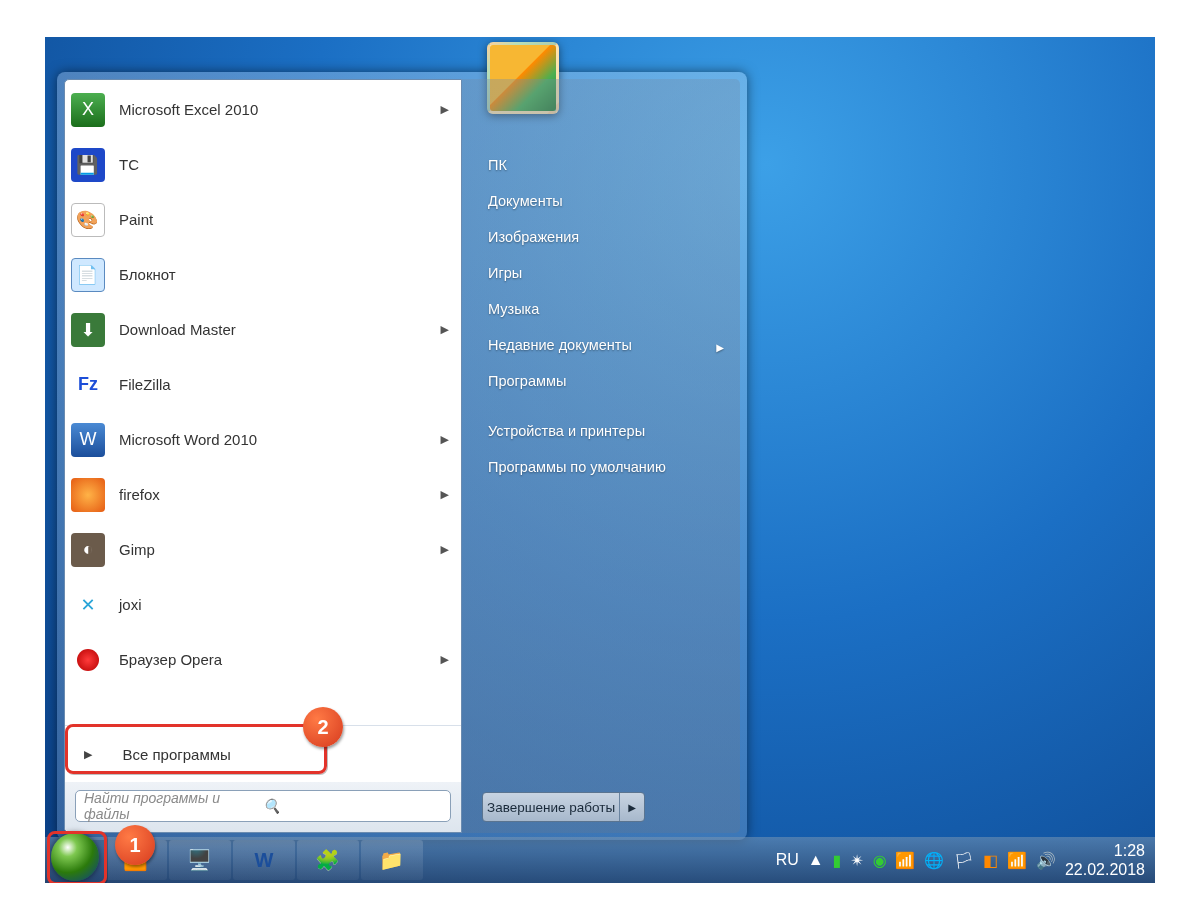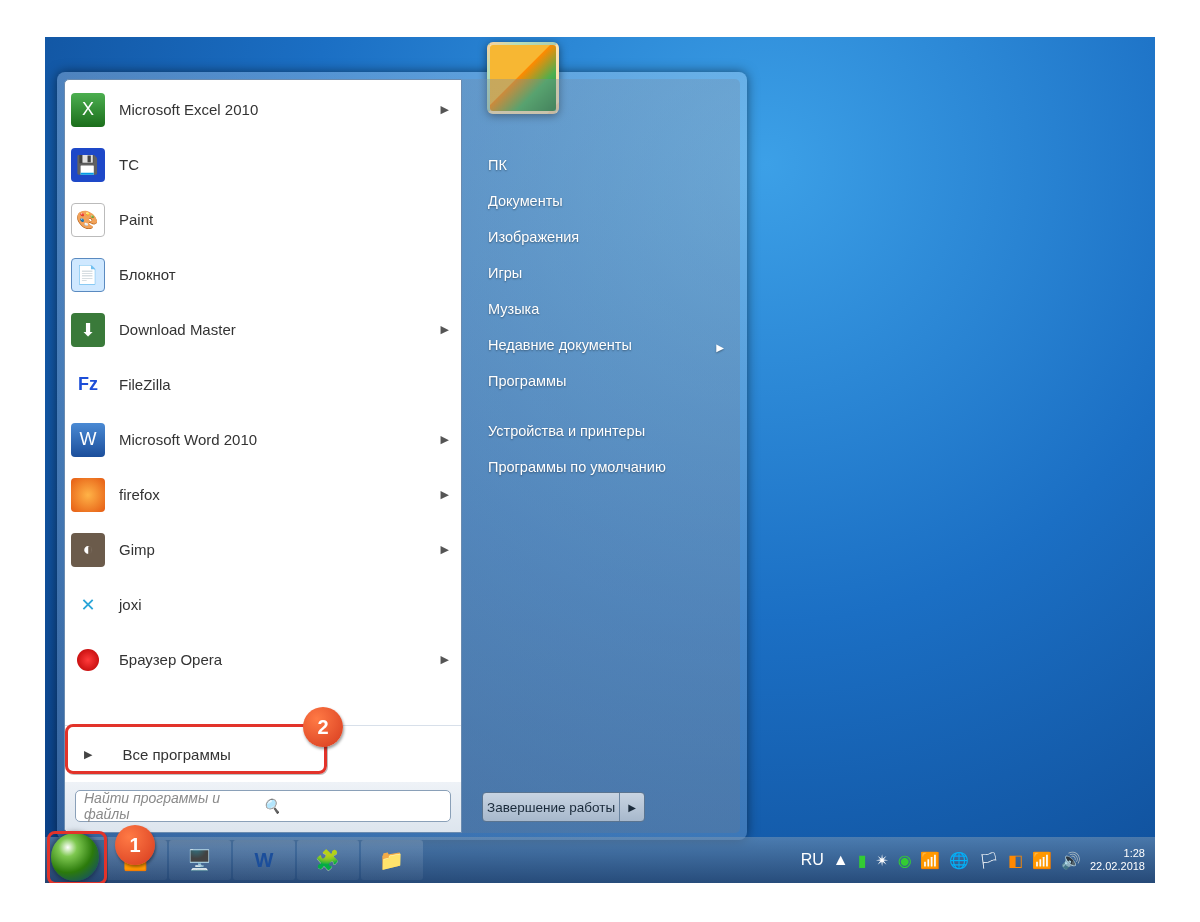--- a/index.html
+++ b/index.html
@@ -98,21 +98,21 @@
 .tb-item {
   width: 62px; height: 40px; margin-right: 2px; border-radius: 3px;
   background: linear-gradient(rgba(255,255,255,0.15),rgba(255,255,255,0.05));
   display: flex; align-items: center; justify-content: center; font-size: 20px;
 }
 .tray {
   margin-left: auto; display: flex; align-items: center; gap: 9px; padding-right: 10px;
   color: #fff; font-size: 12px;
 }
 .tray .ico { font-size: 16px; }
-.clock { text-align: right; line-height: 1.2; font-size: 11px; }
+.clock { text-align: right; line-height: 1.2; font-size: 16px; }
 
 
 .callout-box {
   position: absolute; border: 3px solid #e2332a; border-radius: 8px;
   box-shadow: 1px 1px 0 rgba(0,0,0,0.25);
 }
 .callout-num {
   position: absolute; width: 40px; height: 40px; border-radius: 50%;
   background: radial-gradient(circle at 35% 30%, #ff7a45, #d63a1e);
   color: #fff; font-size: 20px; font-weight: bold;

